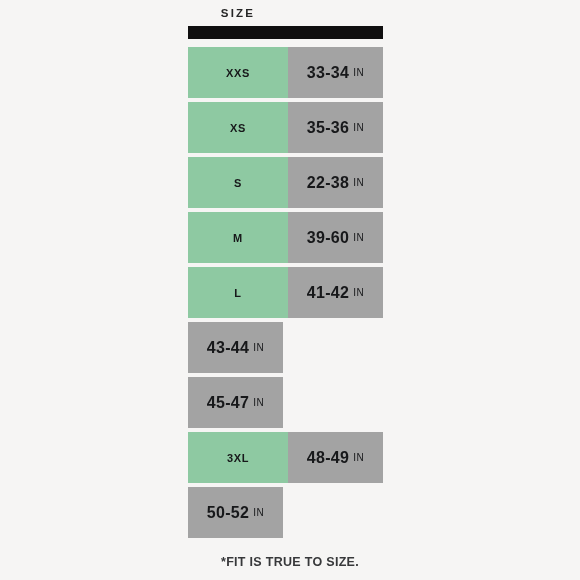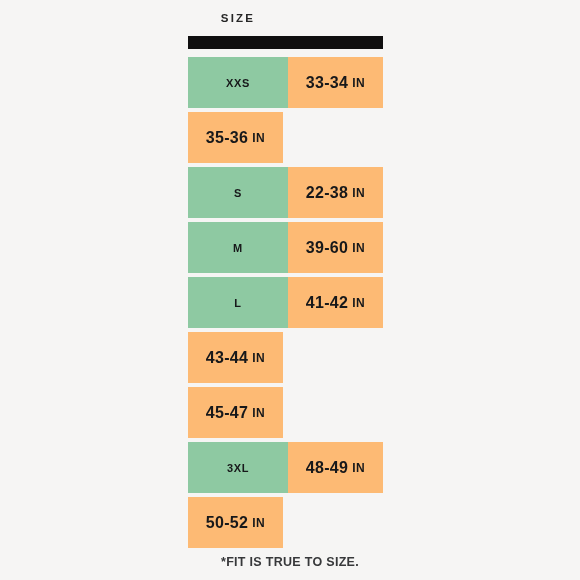--- a/index.html
+++ b/index.html
@@ -18,21 +18,21 @@
   .chart-wrap {
     position: absolute;
     left: 188px;
     top: 0;
     width: 195px;
   }
 
   
   .header-row {
     display: flex;
-    height: 36px;
+    height: 26px;
     align-items: center;
   }
   .header-cell {
     font-size: 11.5px;
     font-weight: bold;
     letter-spacing: 2.2px;
     color: #262626;
     text-align: center;
     line-height: 26px;
   }
@@ -67,30 +67,30 @@
     width: 100px;
     flex: 0 0 100px;
     background: #8ec9a2;
     font-size: 11px;
     font-weight: bold;
     letter-spacing: 0.6px;
   }
   .cell-chest {
     width: 95px;
     flex: 0 0 95px;
-    background: #fdba74;
+    background: #a3a3a3;
     font-size: 16px;
     font-weight: bold;
     letter-spacing: 0.3px;
     gap: 4px;
   }
   .chest-val { font-size: 16px; font-weight: bold; }
   .chest-unit {
-    font-size: 12px;
-    font-weight: bold;
+    font-size: 10px;
+    font-weight: normal;
     letter-spacing: 0.5px;
   }
 
   
   .footnote {
     position: absolute;
     left: 0;
     top: 555px;
     width: 580px;
     text-align: center;
@@ -113,20 +113,21 @@
 
   <div class="table-body">
       <div class="row">
         <div class="cell cell-size">XXS</div>
         <div class="cell cell-chest">
           <span class="chest-val">33-34</span>
           <span class="chest-unit">IN</span>
         </div>
       </div>
       <div class="row">
+        <div class="cell cell-size">XS</div>
         <div class="cell cell-chest">
           <span class="chest-val">35-36</span>
           <span class="chest-unit">IN</span>
         </div>
       </div>
       <div class="row">
         <div class="cell cell-size">S</div>
         <div class="cell cell-chest">
           <span class="chest-val">22-38</span>
           <span class="chest-unit">IN</span>

